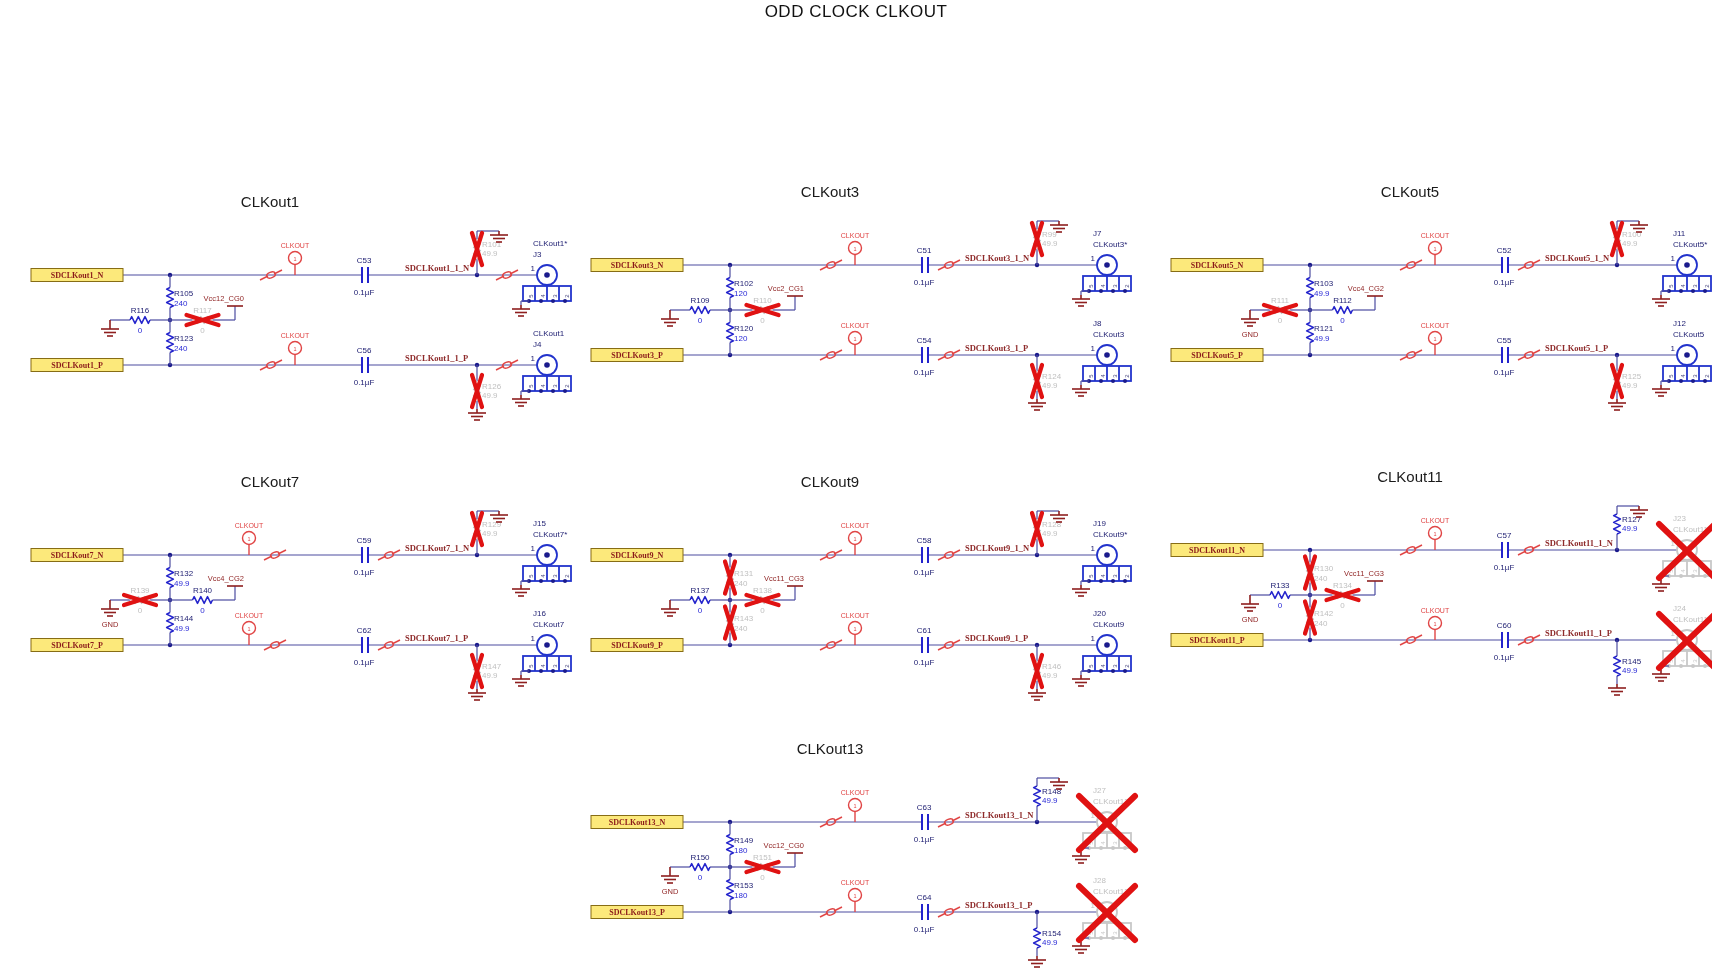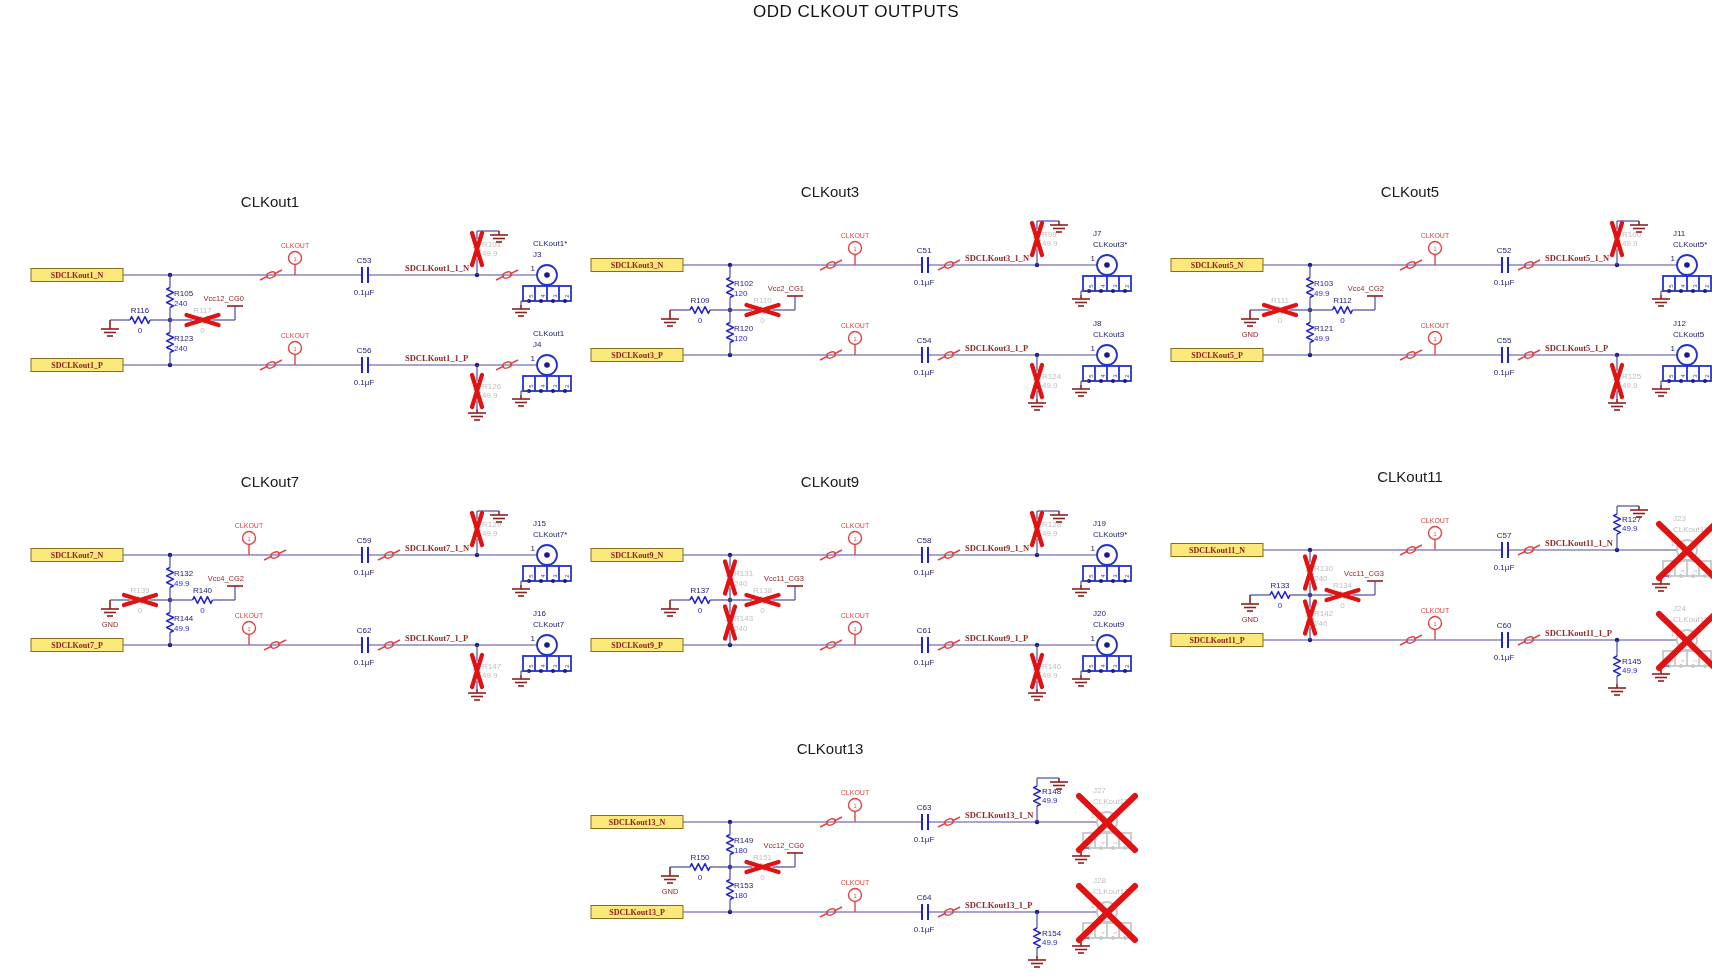--- a/index.html
+++ b/index.html
@@ -27,21 +27,21 @@
   .t-in{font-size:8px;fill:#8b1a1a;font-family:"Liberation Serif",serif;font-weight:bold;}
   .t-tp{font-size:7px;fill:#e04545;}
   .t-tppin{font-size:5.5px;fill:#e04545;}
   .t-vcc{font-size:7.5px;fill:#8e1f1f;}
   .t-pin{font-size:6px;fill:#44447e;}
   .t-pin-gray{font-size:6px;fill:#c8c8c8;}
 </style>
 </head>
 <body>
 
-<div id="page-title">ODD CLKOUT OUTPUTS</div>
+<div id="page-title">ODD CLOCK CLKOUT</div>
 <svg id="schematic" width="1712" height="978" viewBox="0 0 1712 978">
     <g transform="translate(25,175)">
       <text x="245" y="32" class="t-title" text-anchor="middle">CLKout1</text>
       <line x1="98" y1="100" x2="512" y2="100" class="wire"></line>
       <g>
         <rect x="6" y="93.5" width="92" height="13" fill="#fce97b" stroke="#876d15" stroke-width="1"></rect>
         <text x="52" y="103" class="t-in" text-anchor="middle">SDCLKout1_N</text>
       </g>
       <g>
         <line x1="235" y1="105" x2="243" y2="101" class="red"></line>

